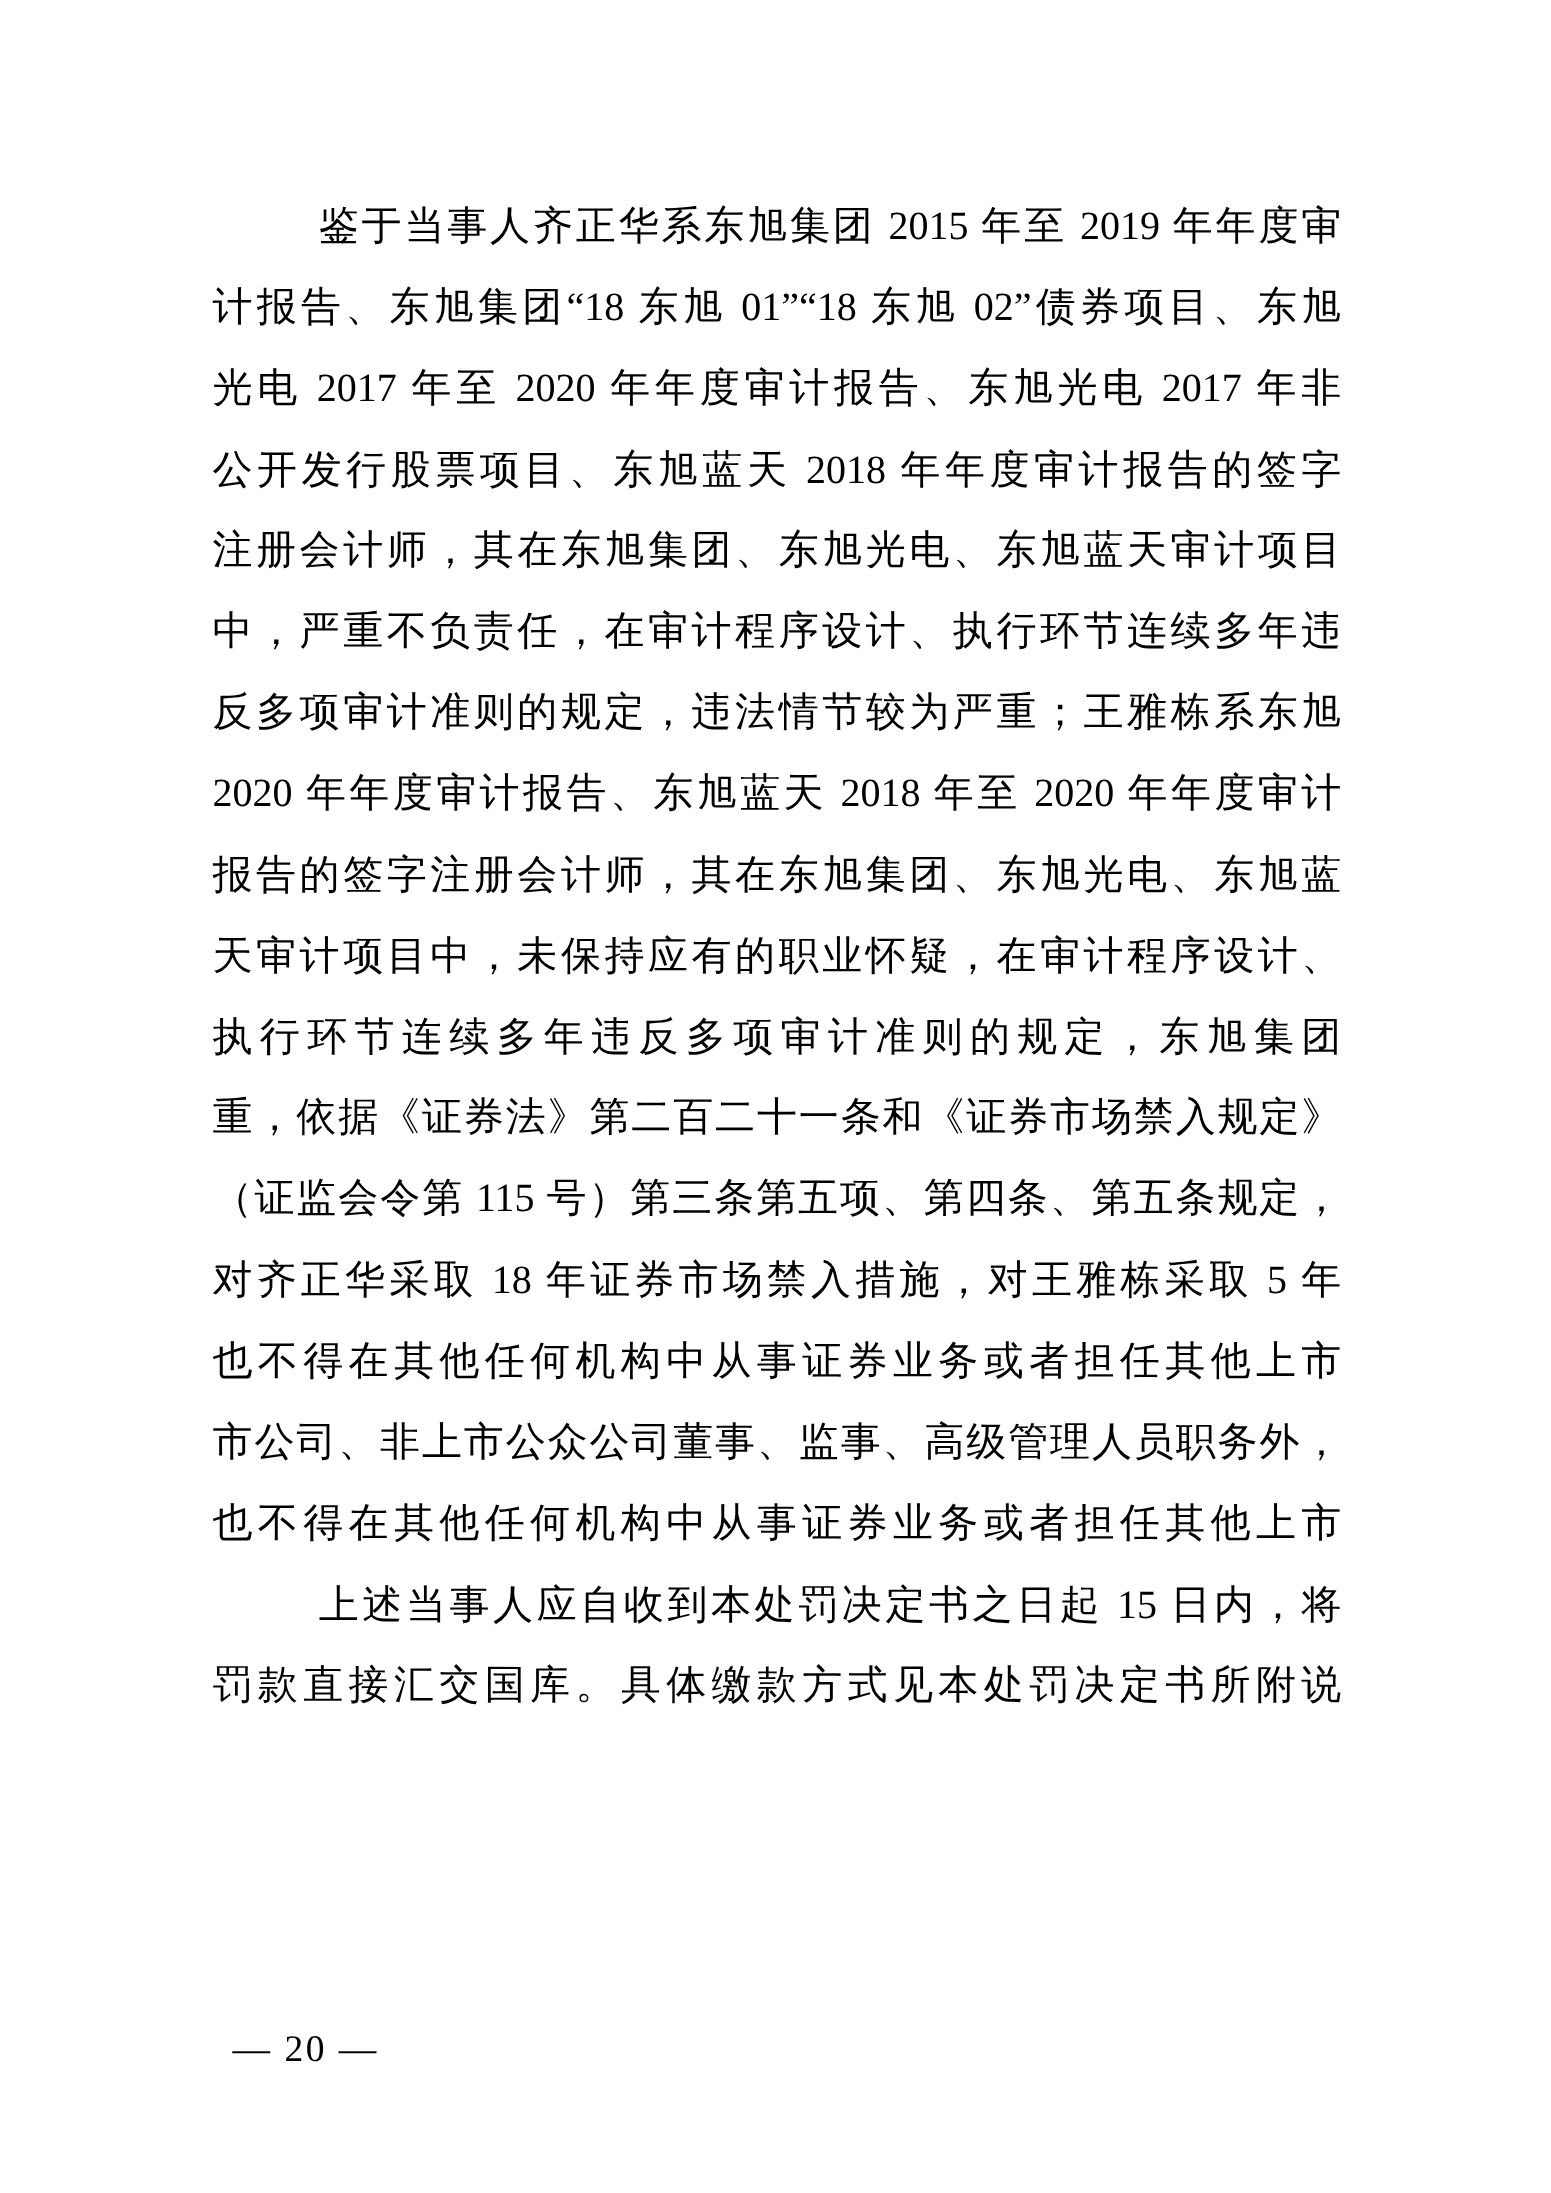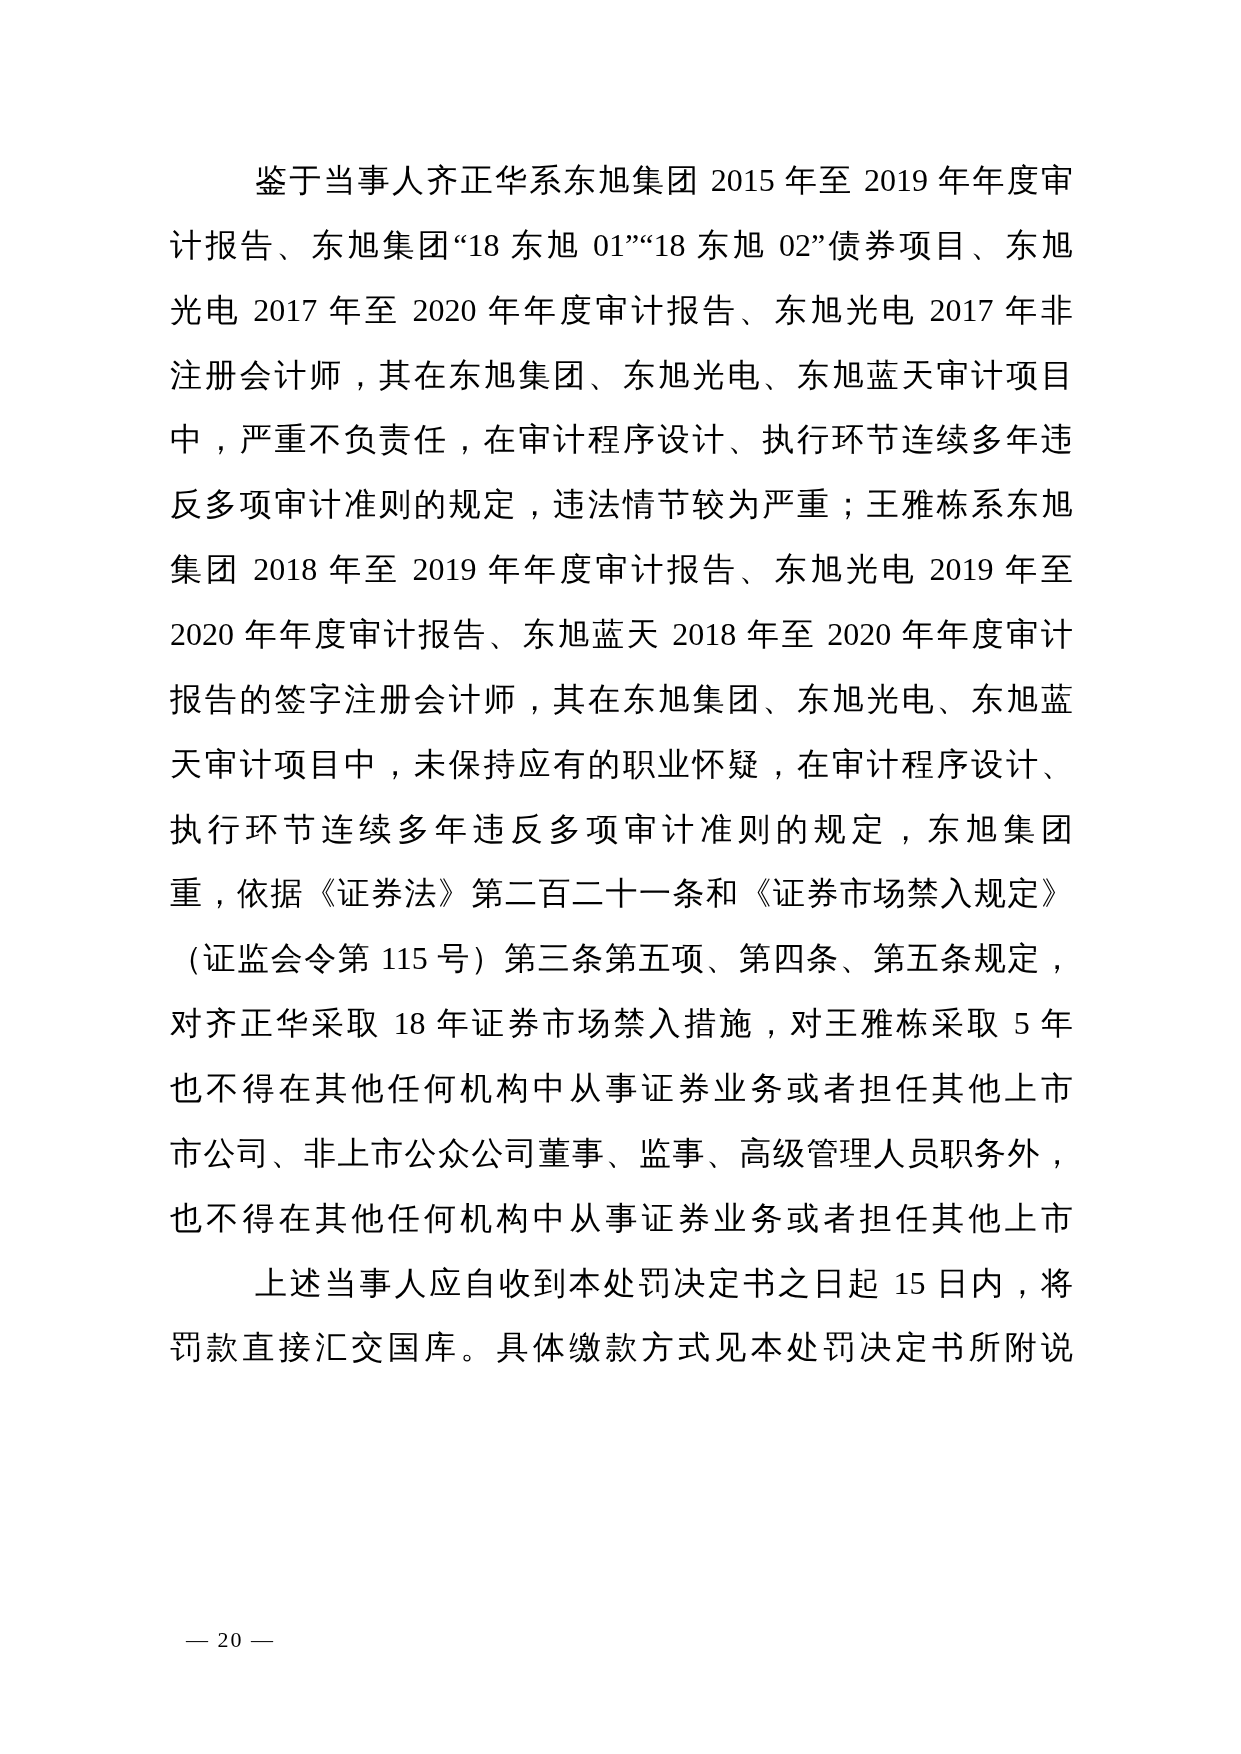--- a/index.html
+++ b/index.html
@@ -35,38 +35,38 @@
     text-indent: 85px;
   }
   .line.para-end {
     text-align-last: left;
     letter-spacing: 3px;
   }
   .footer {
     position: absolute;
     left: 186px;
     top: 1620px;
-    font-size: 22px;
+    font-size: 30px;
     line-height: 40px;
     letter-spacing: 2px;
     color: #000000;
   }
 </style>
 </head>
 <body>
 
 <div class="page">
   <div class="content">
     <div class="line indent">鉴于当事人齐正华系东旭集团 2015 年至 2019 年年度审</div>
     <div class="line">计报告、东旭集团“18 东旭 01”“18 东旭 02”债券项目、东旭</div>
     <div class="line">光电 2017 年至 2020 年年度审计报告、东旭光电 2017 年非</div>
+    <div class="line">公开发行股票项目、东旭蓝天 2018 年年度审计报告的签字</div>
     <div class="line">注册会计师，其在东旭集团、东旭光电、东旭蓝天审计项目</div>
     <div class="line">中，严重不负责任，在审计程序设计、执行环节连续多年违</div>
     <div class="line">反多项审计准则的规定，违法情节较为严重；王雅栋系东旭</div>
-    <div class="line">集团 2018 年至 2019 年年度审计报告、东旭光电 2019 年至</div>
     <div class="line">2020 年年度审计报告、东旭蓝天 2018 年至 2020 年年度审计</div>
     <div class="line">报告的签字注册会计师，其在东旭集团、东旭光电、东旭蓝</div>
     <div class="line">天审计项目中，未保持应有的职业怀疑，在审计程序设计、</div>
     <div class="line">执行环节连续多年违反多项审计准则的规定，东旭集团</div>
     <div class="line">重，依据《证券法》第二百二十一条和《证券市场禁入规定》</div>
     <div class="line">（证监会令第 115 号）第三条第五项、第四条、第五条规定，</div>
     <div class="line">对齐正华采取 18 年证券市场禁入措施，对王雅栋采取 5 年</div>
     <div class="line">也不得在其他任何机构中从事证券业务或者担任其他上市</div>
     <div class="line">市公司、非上市公众公司董事、监事、高级管理人员职务外，</div>
     <div class="line">也不得在其他任何机构中从事证券业务或者担任其他上市</div>

